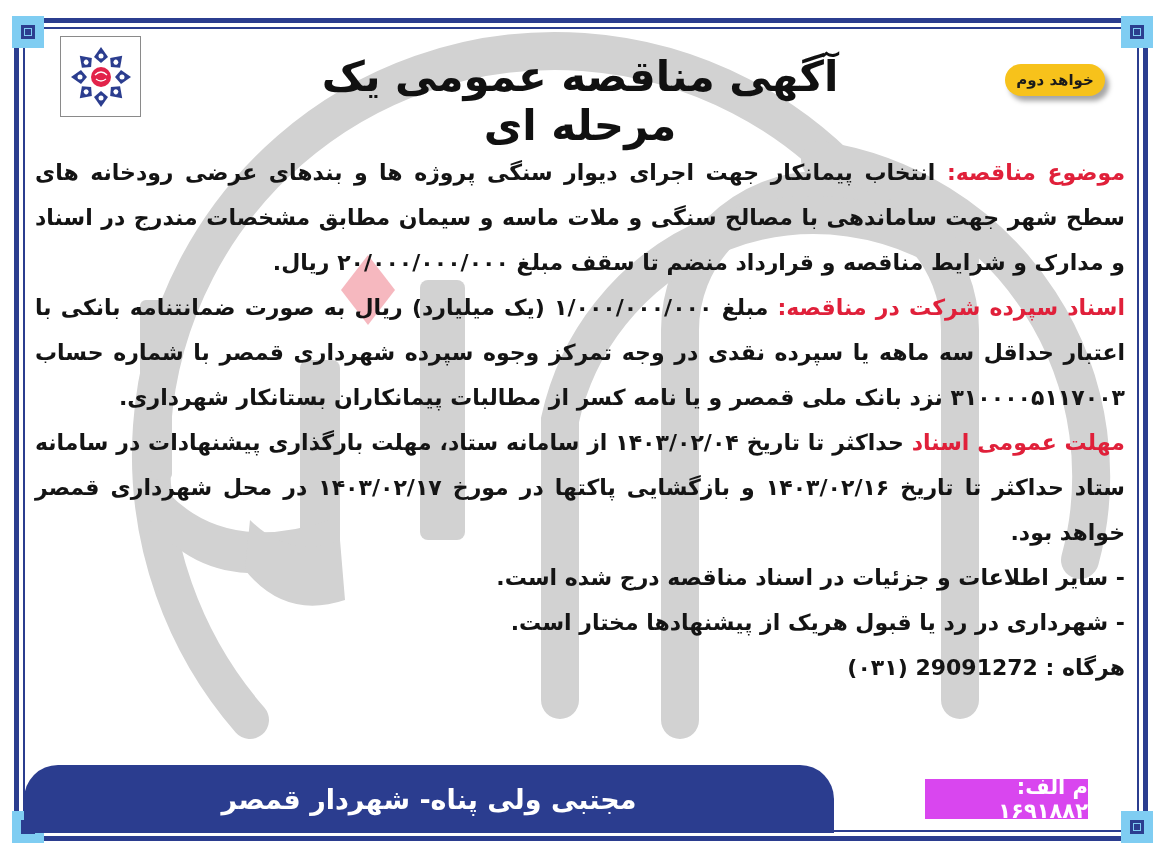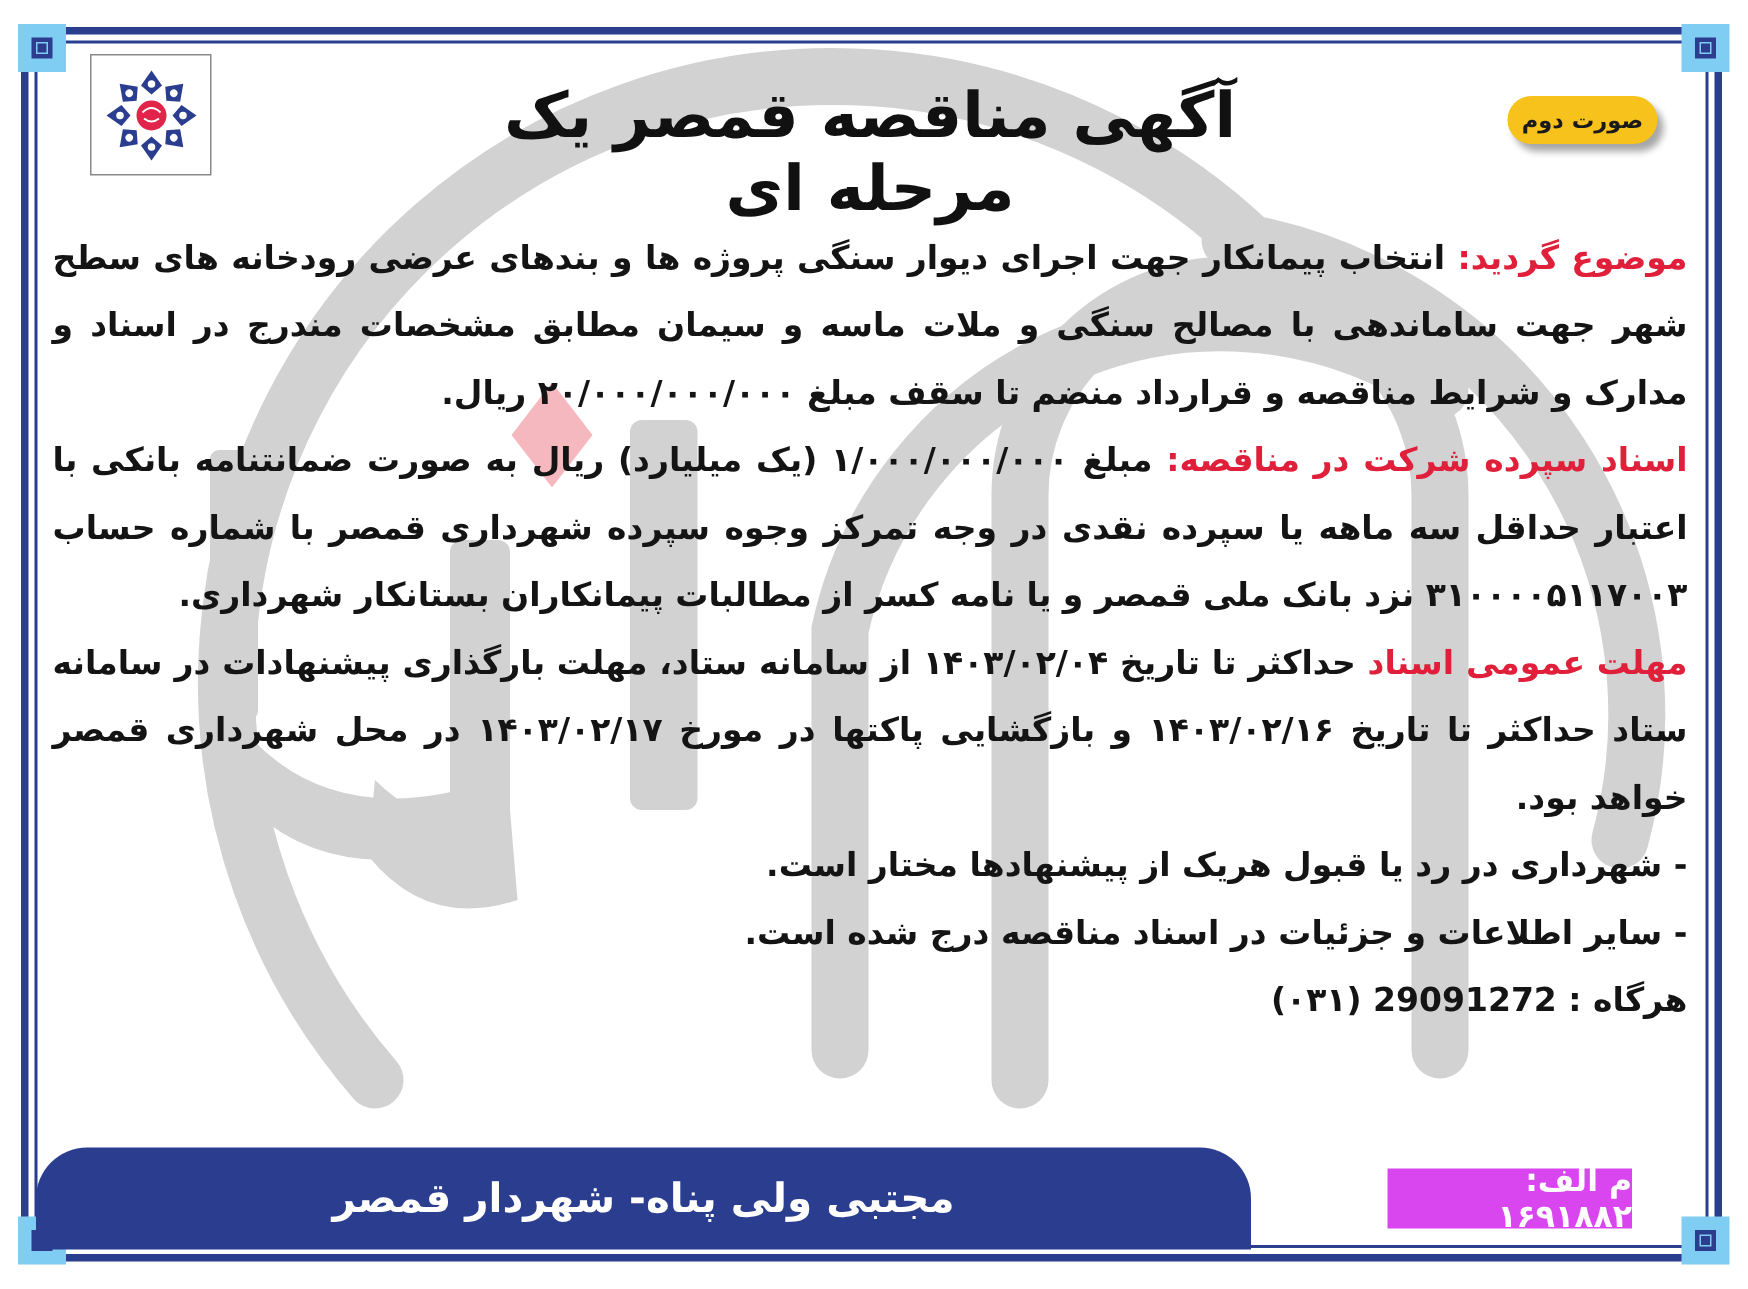--- a/index.html
+++ b/index.html
@@ -133,27 +133,27 @@
         <circle cx="0" cy="-21" r="2.5" transform="rotate(225)"></circle>
         <circle cx="0" cy="-21" r="2.5" transform="rotate(270)"></circle>
         <circle cx="0" cy="-21" r="2.5" transform="rotate(315)"></circle>
       </g>
     </g>
     <circle cx="33" cy="33" r="10" fill="#e2234a"></circle>
     <path d="M27 31 q6 -6 12 0 M28 35 q5 4 10 0" stroke="#ffffff" stroke-width="1.3" fill="none"></path>
   </svg>
 </div>
 
-<div class="title">آگهی مناقصه قمصر یک مرحله ای</div>
+<div class="title">آگهی مناقصه عمومی یک مرحله ای</div>
 
-<div class="badge">صورت دوم</div>
+<div class="badge">خواهد دوم</div>
 
 <div class="content">
-  <p><span class="hl">موضوع گردید:</span><span> انتخاب پیمانکار جهت اجرای دیوار سنگی پروژه ها و بندهای عرضی رودخانه های سطح شهر جهت ساماندهی با مصالح سنگی و ملات ماسه و سیمان مطابق مشخصات مندرج در اسناد و مدارک و شرایط مناقصه و قرارداد منضم تا سقف مبلغ ۲۰/۰۰۰/۰۰۰/۰۰۰ ریال.</span></p>
+  <p><span class="hl">موضوع مناقصه:</span><span> انتخاب پیمانکار جهت اجرای دیوار سنگی پروژه ها و بندهای عرضی رودخانه های سطح شهر جهت ساماندهی با مصالح سنگی و ملات ماسه و سیمان مطابق مشخصات مندرج در اسناد و مدارک و شرایط مناقصه و قرارداد منضم تا سقف مبلغ ۲۰/۰۰۰/۰۰۰/۰۰۰ ریال.</span></p>
   <p><span class="hl">اسناد سپرده شرکت در مناقصه:</span><span> مبلغ ۱/۰۰۰/۰۰۰/۰۰۰ (یک میلیارد) ریال به صورت ضمانتنامه بانکی با اعتبار حداقل سه ماهه یا سپرده نقدی در وجه تمرکز وجوه سپرده شهرداری قمصر با شماره حساب ۳۱۰۰۰۰۵۱۱۷۰۰۳ نزد بانک ملی قمصر و یا نامه کسر از مطالبات پیمانکاران بستانکار شهرداری.</span></p>
   <p><span class="hl">مهلت عمومی اسناد</span><span> حداکثر تا تاریخ ۱۴۰۳/۰۲/۰۴ از سامانه ستاد، مهلت بارگذاری پیشنهادات در سامانه ستاد حداکثر تا تاریخ ۱۴۰۳/۰۲/۱۶ و بازگشایی پاکتها در مورخ ۱۴۰۳/۰۲/۱۷ در محل شهرداری قمصر خواهد بود.</span></p>
+  <p>- سایر اطلاعات و جزئیات در اسناد مناقصه درج شده است.</p>
   <p>- شهرداری در رد یا قبول هریک از پیشنهادها مختار است.</p>
-  <p>- سایر اطلاعات و جزئیات در اسناد مناقصه درج شده است.</p>
   <p><span>هرگاه :</span> <span class="phone">29091272 (۰۳۱)</span></p>
 </div>
 
 <div class="signature-bar">مجتبی ولی پناه- شهردار قمصر</div>
 <div class="ref-badge">م الف: ۱۶۹۱۸۸۲</div>
 
 </body></html>

